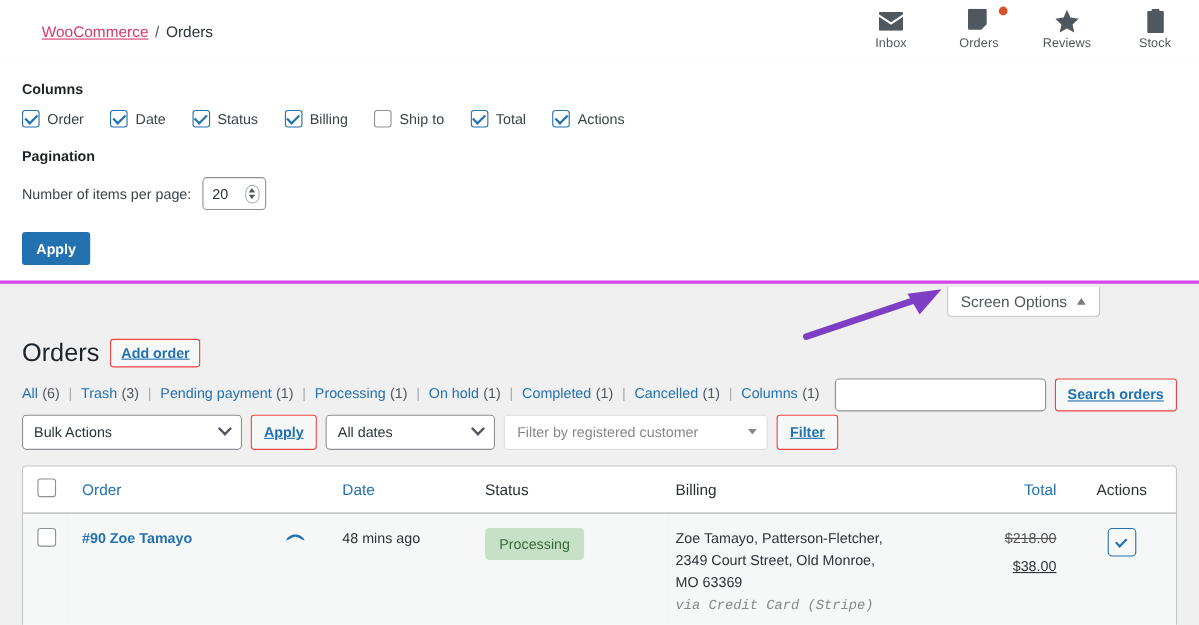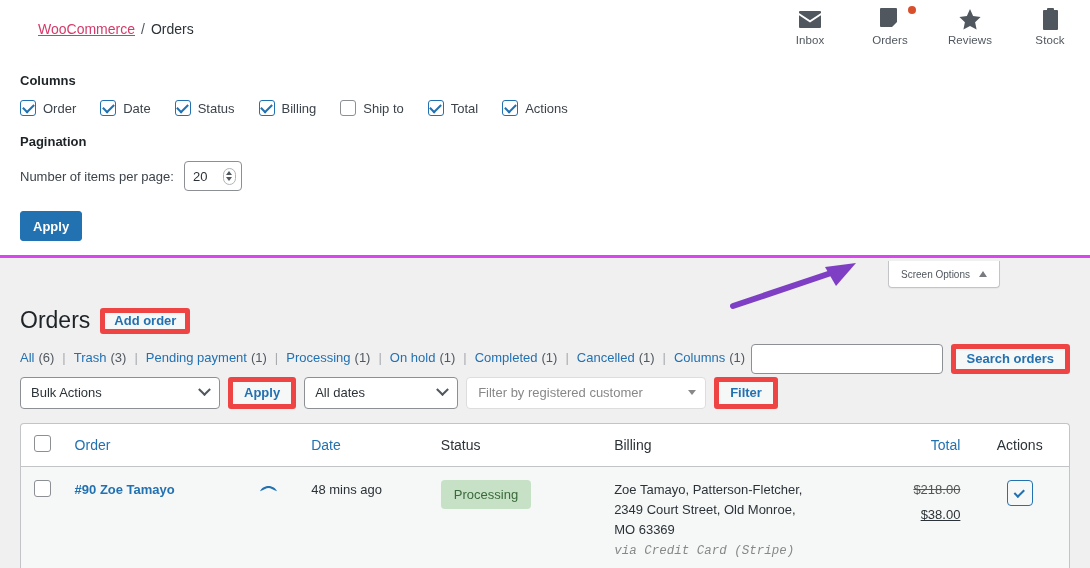--- a/index.html
+++ b/index.html
@@ -175,46 +175,47 @@
     margin-top: 16px;
   }
   .btn-secondary {
     display: inline-flex;
     align-items: center;
     justify-content: center;
     height: 30px;
     padding: 0 11px;
     background: #f6f7f7;
     color: #2271b1;
-    border: 5px solid #ef4444;
+    border: 1px solid #ef4444;
     border-radius: 3px;
     font-size: 13px;
     font-weight: bold;
     cursor: pointer;
     white-space: nowrap;
+    text-decoration: underline;
   }
 
   
   .so-tab-zone {
     position: relative;
     height: 38px;
   }
   .so-tab {
     position: absolute;
     right: 90px; top: 3px;
     height: 27px;
     padding: 0 12px;
     background: #fff;
     border: 1px solid #c3c4c7;
     border-top: none;
     border-radius: 0 0 4px 4px;
     display: flex;
     align-items: center;
     gap: 9px;
-    font-size: 10px;
+    font-size: 14px;
     color: #50575e;
     cursor: pointer;
     box-shadow: 0 1px 1px rgba(0,0,0,.04);
   }
   .caret-up {
     width: 0; height: 0;
     border-left: 4.5px solid transparent;
     border-right: 4.5px solid transparent;
     border-bottom: 6px solid #787c82;
   }

